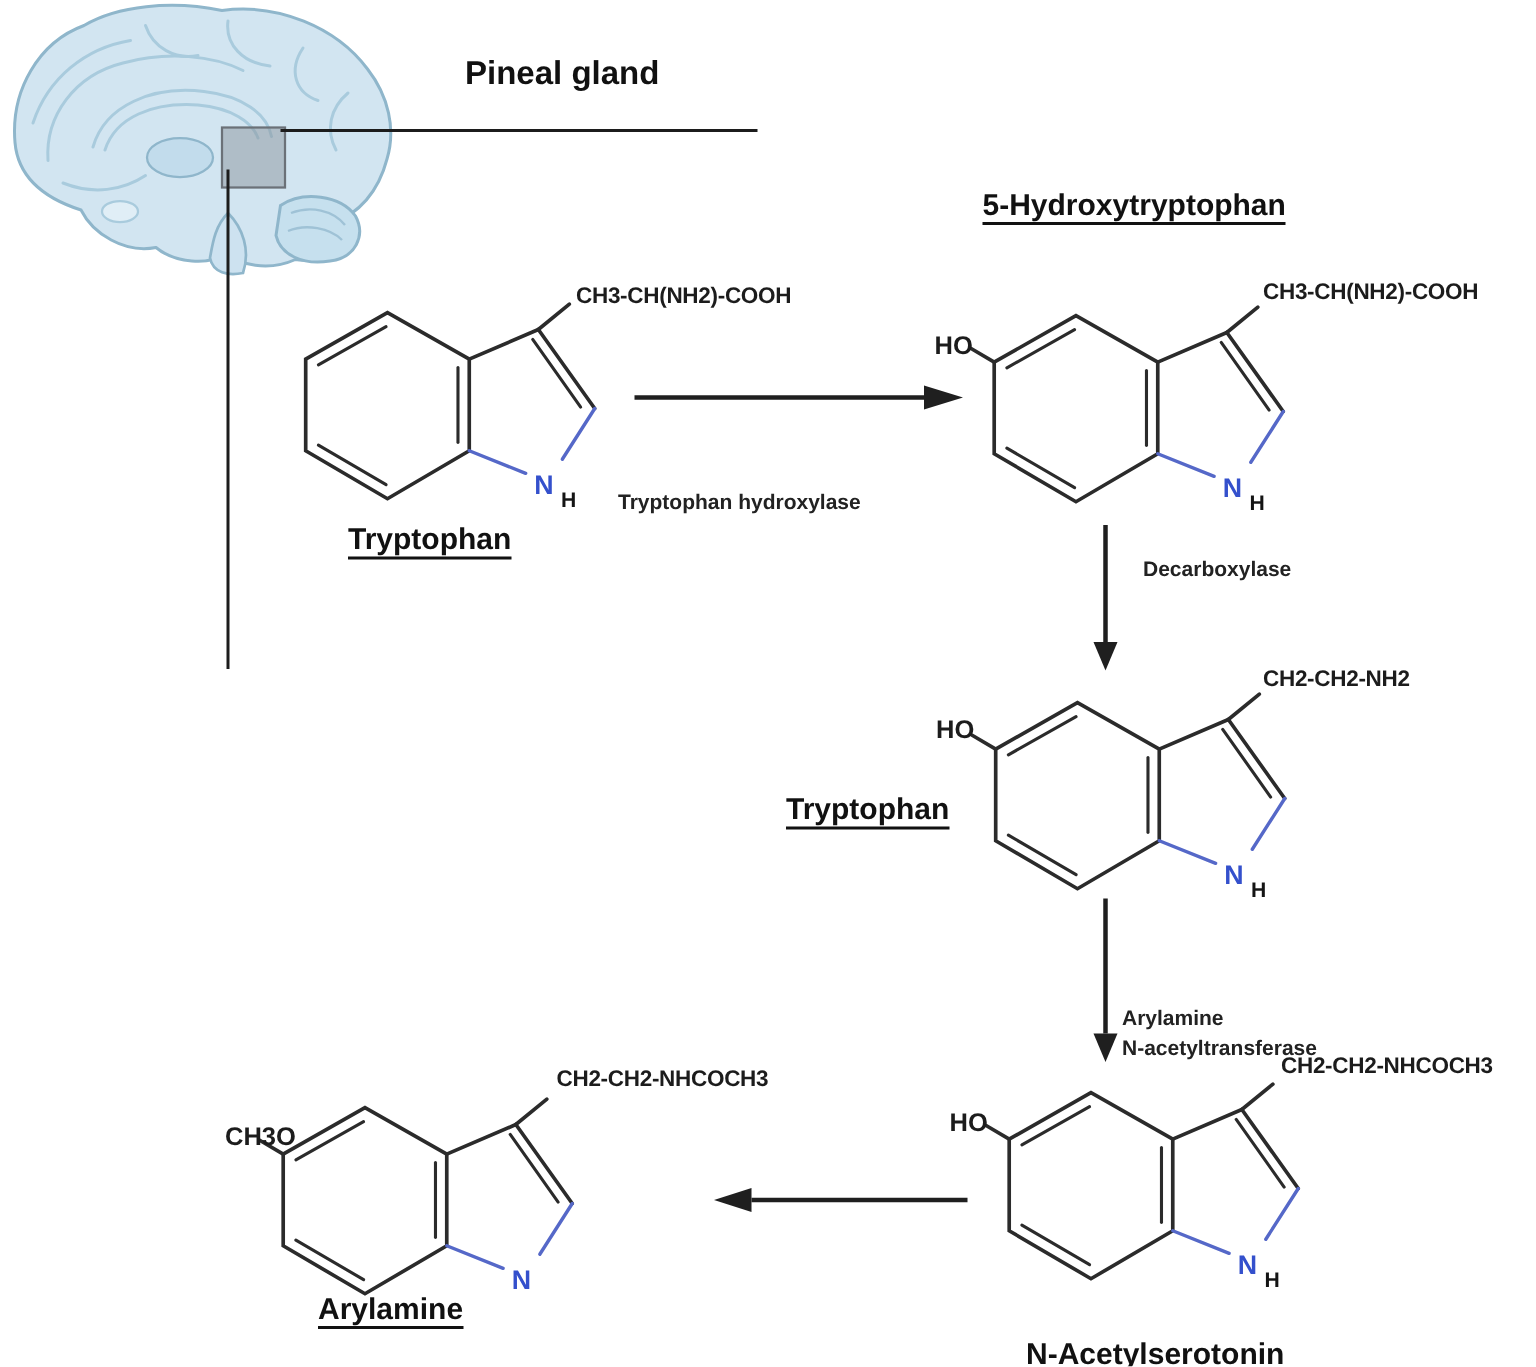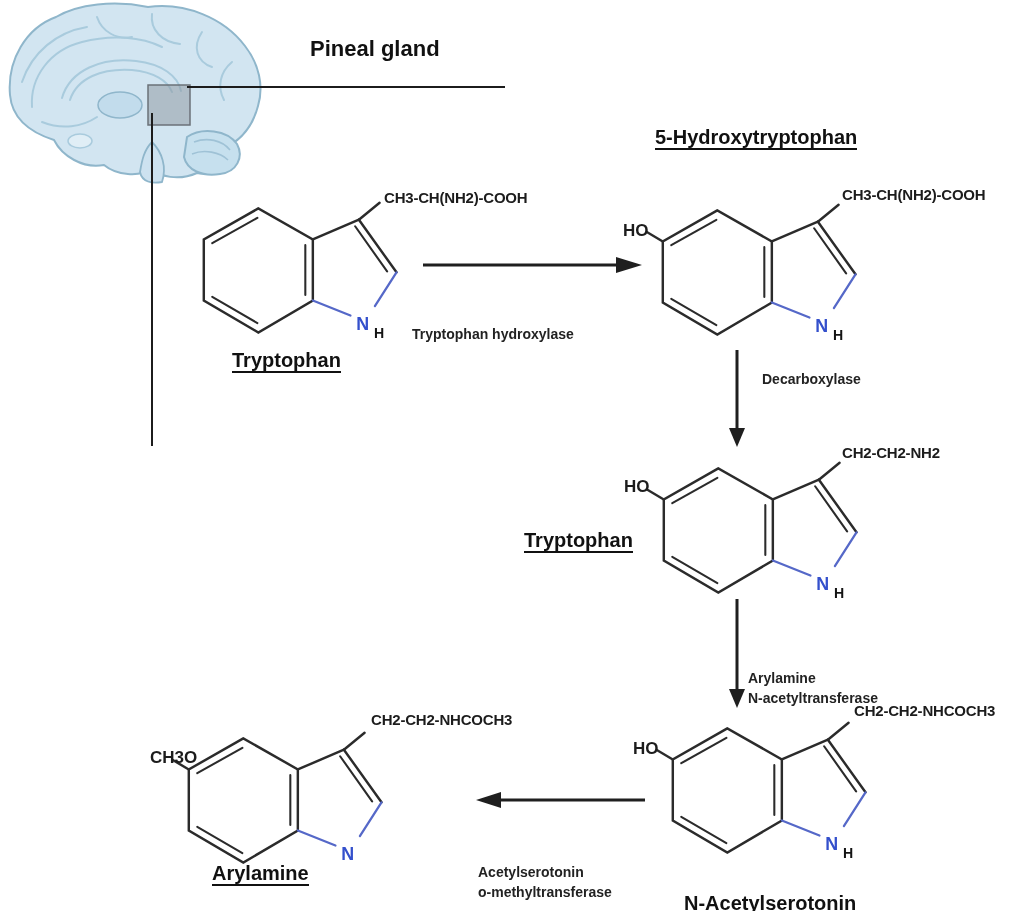--- a/index.html
+++ b/index.html
@@ -150,24 +150,20 @@
     </svg>
     <div class="abs subst" style="left:633px; top:739px;">HO</div>
     <div class="abs formula" style="left:854px; top:702px;">CH2-CH2-NHCOCH3</div>
     <div class="abs mol-name" style="left:684px; top:892px;text-align:center;">N-Acetylserotonin</div>
   </div>
 
   <svg class="abs arrow" style="left:473px; top:789px;" width="175" height="22" viewBox="0 0 175 22">
     <line x1="172" y1="11" x2="28" y2="11"></line>
     <polygon points="28,3 28,19 3,11"></polygon>
   </svg>
-  <div class="abs enzyme center" style="left:478px; top:814px; width:180px;">
-    <div>Acetylserotonin</div>
-    <div>o-methyltransferase</div>
-  </div>
 
   <div>
     <svg class="abs mol-svg" style="left:170px; top:725px;" width="235" height="165" viewBox="0 0 250 175">
       <use href="#indole-skeleton"></use>
       <use href="#substituent-bond"></use>
       <text class="n-atom" x="189" y="143" text-anchor="middle">N</text>
     </svg>
     <div class="abs subst" style="left:127px; top:748px;margin-left:23px;">CH3O</div>
     <div class="abs formula" style="left:371px; top:711px;">CH2-CH2-NHCOCH3</div>
     <div class="abs mol-name" style="left:212px; top:862px;">Arylamine</div>

